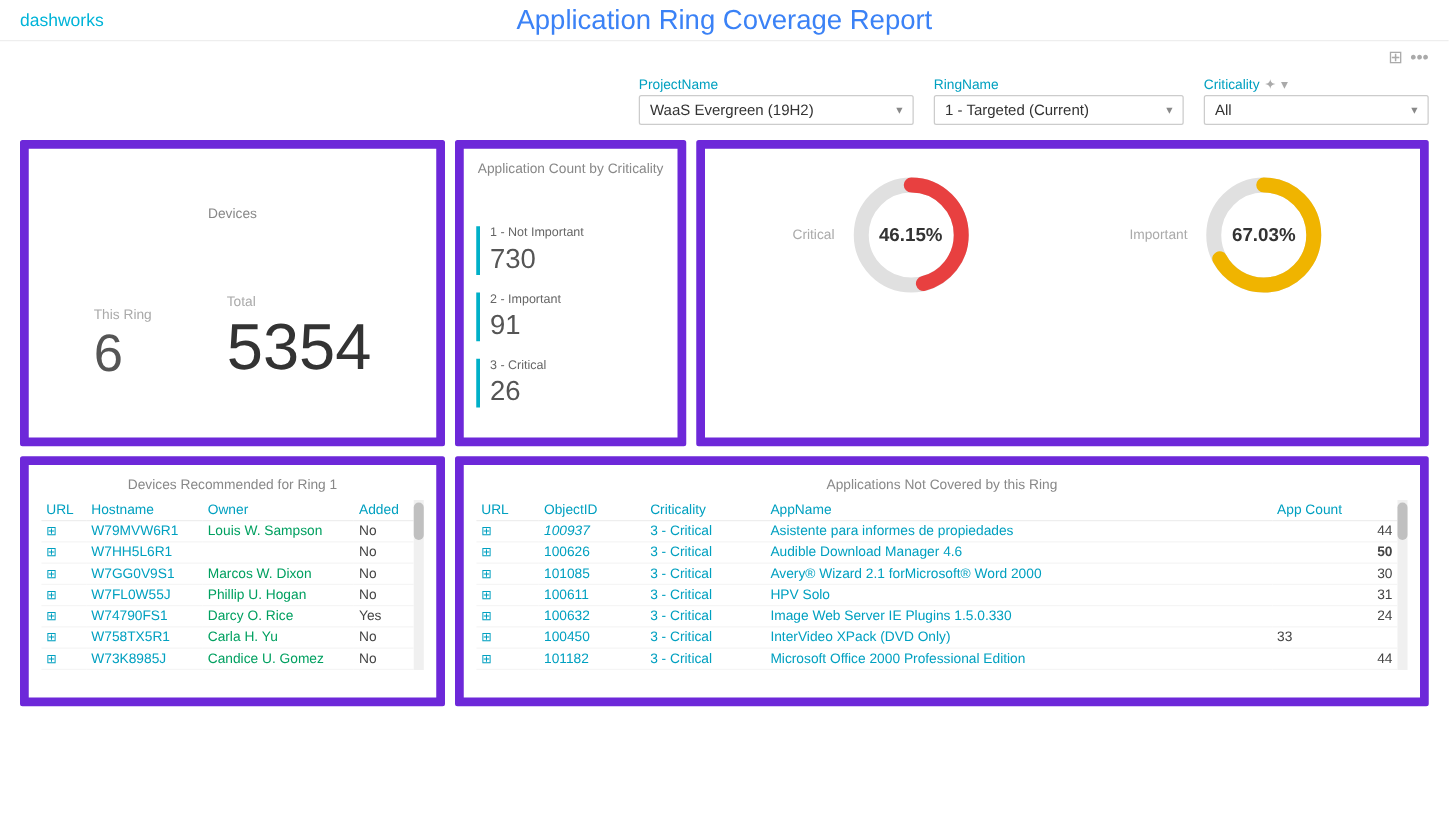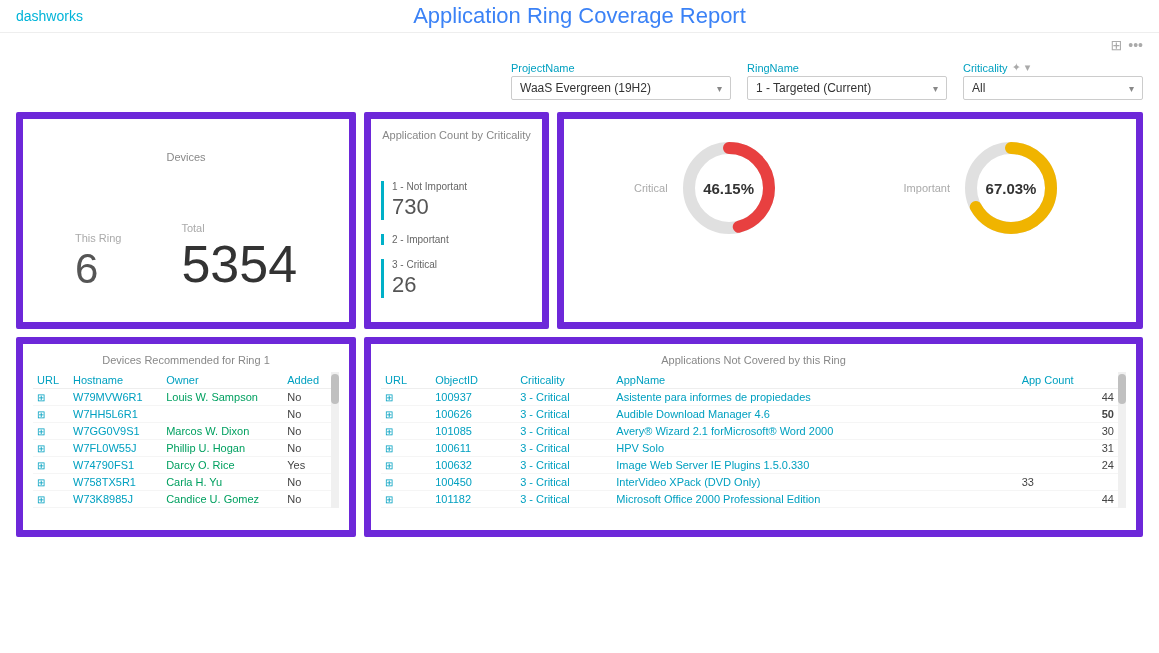--- a/index.html
+++ b/index.html
@@ -334,20 +334,21 @@
 
     <div class="card app-count-card">
       <div class="card-title">Application Count by Criticality</div>
       <ul class="criticality-list">
         <li class="criticality-item">
           <div class="criticality-item-label">1 - Not Important</div>
           <div class="criticality-item-value">730</div>
         </li>
         <li class="criticality-item">
           <div class="criticality-item-label">2 - Important</div>
+          <div class="criticality-item-value">91</div>
         </li>
         <li class="criticality-item">
           <div class="criticality-item-label">3 - Critical</div>
           <div class="criticality-item-value">26</div>
         </li>
       </ul>
     </div>
 
     <div class="card coverage-card">
       <div class="coverage-charts">
@@ -457,21 +458,21 @@
                 <th>URL</th>
                 <th>ObjectID</th>
                 <th>Criticality</th>
                 <th style="width:55%;">AppName</th>
                 <th>App Count</th>
               </tr>
             </thead>
             <tbody id="apps-tbody">
             <tr>
       <td><span style="font-size:10px; color:#00a0c0;">⊞</span></td>
-      <td style="color:#00a0c0;">100937</td>
+      <td style="color:#00a0c0;font-style:italic;">100937</td>
       <td style="color:#00a0c0;">3 - Critical</td>
       <td style="color:#00a0c0;">Asistente para informes de propiedades</td>
       <td style="text-align:right;">44</td>
     </tr>
                 <tr>
       <td><span style="font-size:10px; color:#00a0c0;">⊞</span></td>
       <td style="color:#00a0c0;">100626</td>
       <td style="color:#00a0c0;">3 - Critical</td>
       <td style="color:#00a0c0;">Audible Download Manager 4.6</td>
       <td style="text-align:right;font-weight:bold;">50</td>

